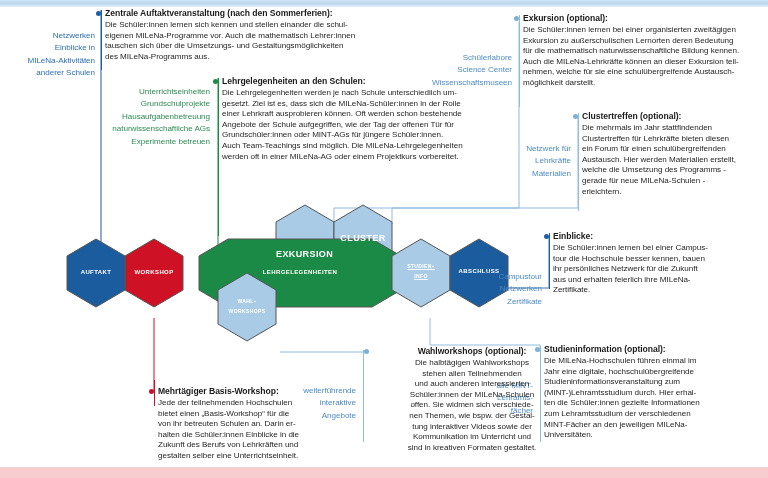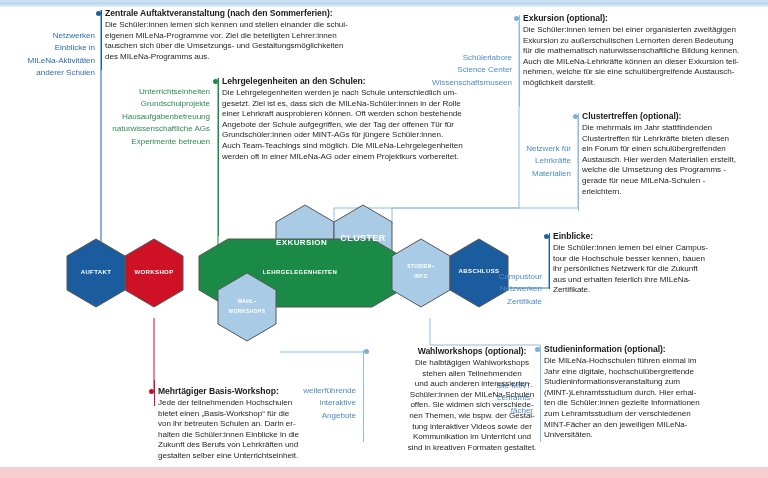--- a/index.html
+++ b/index.html
@@ -117,23 +117,23 @@
     <polygon points="125,256 154,239 183,256 183,290 154,307 125,290" fill="#cf1126" stroke="#555" stroke-width="1"></polygon>
 
     <polygon points="67,256 96,239 125,256 125,290 96,307 67,290" fill="#1b5c9e" stroke="#555" stroke-width="1"></polygon>
 
     <polygon points="218,290 247,273 276,290 276,324 247,341 218,324" fill="#a9cbe6" stroke="#555" stroke-width="1"></polygon>
   </svg>
 
   <div class="hexlabel" style="left:67px;top:266px;width:58px;font-size:8.6px;">Auftakt</div>
   <div class="hexlabel" style="left:123px;top:266px;width:62px;font-size:8.6px;">Workshop</div>
   <div class="hexlabel" style="left:199px;top:266px;width:202px;font-size:8.9px;">Lehrgelegenheiten</div>
-  <div class="hexlabel" style="left:276px;top:236px;width:38px;font-size:11px;">Exkursion</div>
+  <div class="hexlabel" style="left:276px;top:248px;width:38px;font-size:13px;">Exkursion</div>
   <div class="hexlabel" style="left:334px;top:232px;width:58px;font-size:13px;">Cluster</div>
-  <div class="hexlabel" style="left:392px;top:261px;width:58px;font-size:7.8px;white-space:pre-line;">Studien-
+  <div class="hexlabel" style="left:392px;top:261px;width:58px;font-size:7.8px;white-space:pre-line;text-decoration:underline;">Studien-
 info</div>
   <div class="hexlabel" style="left:214px;top:296px;width:66px;font-size:7.6px;white-space:pre-line;">Wahl-
 workshops</div>
   <div class="hexlabel" style="left:450px;top:266px;width:58px;font-size:8.2px;">Abschluss</div>
 
   <div class="vrule blue" style="left:101px;top:10px;height:60px;"></div>
   <div class="vrule green" style="left:218px;top:78px;height:158px;"></div>
   <div class="vrule lblue" style="left:519px;top:15px;height:92px;"></div>
   <div class="vrule lblue" style="left:578px;top:113px;height:98px;"></div>
   <div class="vrule blue" style="left:549px;top:233px;height:56px;"></div>
@@ -163,21 +163,21 @@
 Lehramts-
 fächer</div>
   <div class="keys lblue" style="left:272px;top:360px;width:84px;">weiterführende
 interaktive
 Angebote</div>
 
   <div class="block" style="left:105px;top:8px;width:350px;">
     <span class="dot blue"></span>
     <div class="hd">Zentrale Auftaktveranstaltung (nach den Sommerferien):</div>
     <div class="bd">Die Schüler:innen lernen sich kennen und stellen einander die schul-
-eigenen MILeNa-Programme vor. Ziel die beteiligten Lehrer:innen
+eigenen MILeNa-Programme vor. Auch die mathematisch Lehrer:innen
 tauschen sich über die Umsetzungs- und Gestaltungsmöglichkeiten
 des MILeNa-Programms aus.</div>
   </div>
 
   <div class="block" style="left:222px;top:76px;width:368px;">
     <span class="dot green"></span>
     <div class="hd">Lehrgelegenheiten an den Schulen:</div>
     <div class="bd">Die Lehrgelegenheiten werden je nach Schule unterschiedlich um-
 gesetzt. Ziel ist es, dass sich die MILeNa-Schüler:innen in der Rolle
 einer Lehrkraft ausprobieren können. Oft werden schon bestehende

